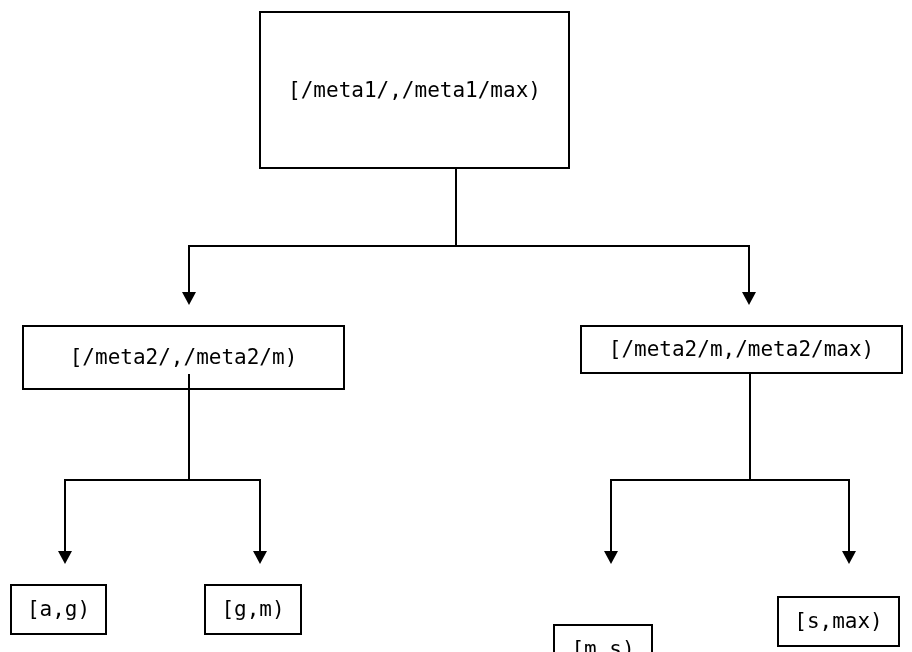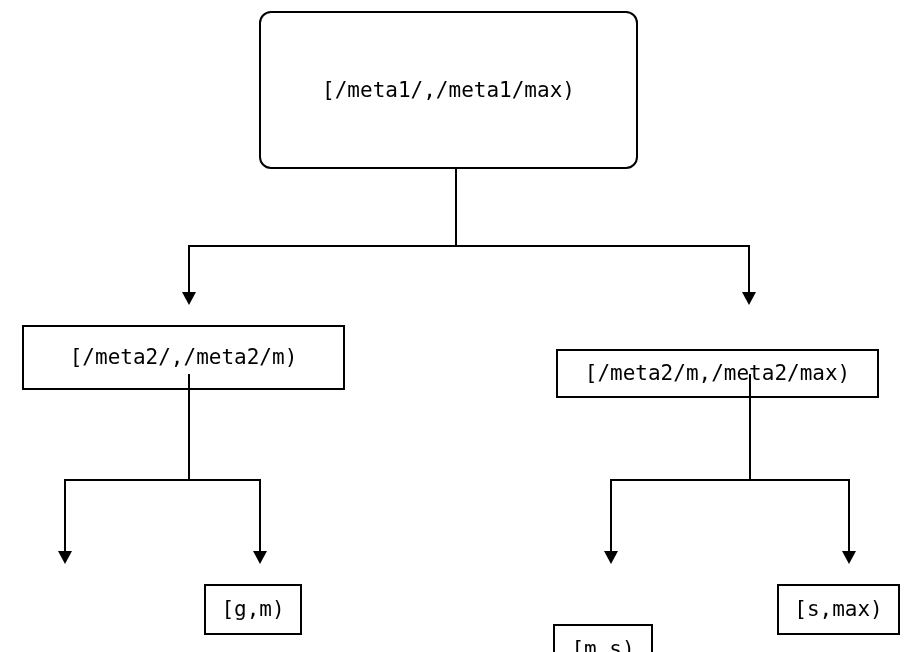--- a/index.html
+++ b/index.html
@@ -50,21 +50,21 @@
     border-left: 7px solid transparent;
     border-right: 7px solid transparent;
     border-top: 13px solid #000000;
   }
 </style>
 </head>
 <body>
 
 <div id="canvas">
 
-  <div class="node" style="left:259px; top:11px; width:379px; height:158px;border-radius:12px;">
+  <div class="node" style="left:259px; top:11px; width:311px; height:158px;">
     <span class="node-label">[/meta1/,/meta1/max)</span>
   </div>
 
   <div class="edge-v" style="left:455px; top:169px; height:78px;"></div>
   <div class="edge-h" style="left:188px; top:245px; width:562px;"></div>
 
   <div class="edge-v" style="left:188px; top:245px; height:48px;"></div>
   <div class="arrow-head" style="left:182px; top:292px;"></div>
 
   <div class="edge-v" style="left:748px; top:245px; height:48px;"></div>
@@ -76,39 +76,42 @@
 
   <div class="edge-v" style="left:188px; top:374px; height:107px;"></div>
   <div class="edge-h" style="left:64px; top:479px; width:197px;"></div>
 
   <div class="edge-v" style="left:64px; top:479px; height:73px;"></div>
   <div class="arrow-head" style="left:58px; top:551px;"></div>
 
   <div class="edge-v" style="left:259px; top:479px; height:73px;"></div>
   <div class="arrow-head" style="left:253px; top:551px;"></div>
 
-  <div class="node" style="left:556px; top:325px; width:323px; height:49px;margin-top:24px;">
+  <div class="node" style="left:580px; top:325px; width:323px; height:49px;">
     <span class="node-label">[/meta2/m,/meta2/max)</span>
   </div>
 
   <div class="edge-v" style="left:749px; top:374px; height:107px;"></div>
   <div class="edge-h" style="left:610px; top:479px; width:240px;"></div>
 
   <div class="edge-v" style="left:610px; top:479px; height:73px;"></div>
   <div class="arrow-head" style="left:604px; top:551px;"></div>
 
   <div class="edge-v" style="left:848px; top:479px; height:73px;"></div>
   <div class="arrow-head" style="left:842px; top:551px;"></div>
 
+  <div class="node" style="left:10px; top:584px; width:97px; height:51px;">
+    <span class="node-label">[a,g)</span>
+  </div>
 
   <div class="node" style="left:204px; top:584px; width:98px; height:51px;">
     <span class="node-label">[g,m)</span>
   </div>
 
   <div class="node" style="left:553px; top:584px; width:100px; height:51px;margin-top:40px;">
     <span class="node-label">[m,s)</span>
   </div>
 
-  <div class="node" style="left:777px; top:584px; width:123px; height:51px;">
+  <div class="node" style="left:777px; top:596px; width:123px; height:51px;">
     <span class="node-label">[s,max)</span>
   </div>
 
 </div>
 
 </body></html>

